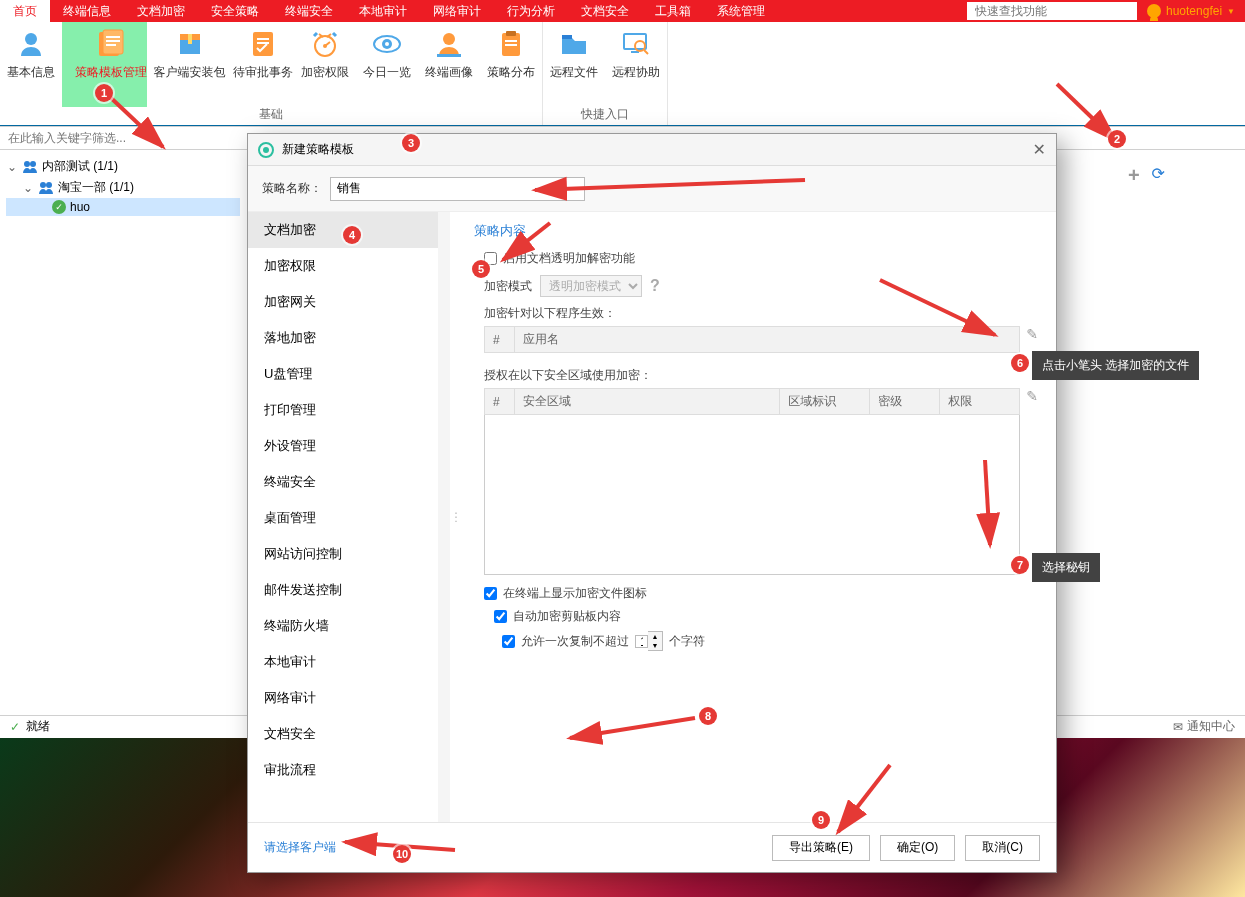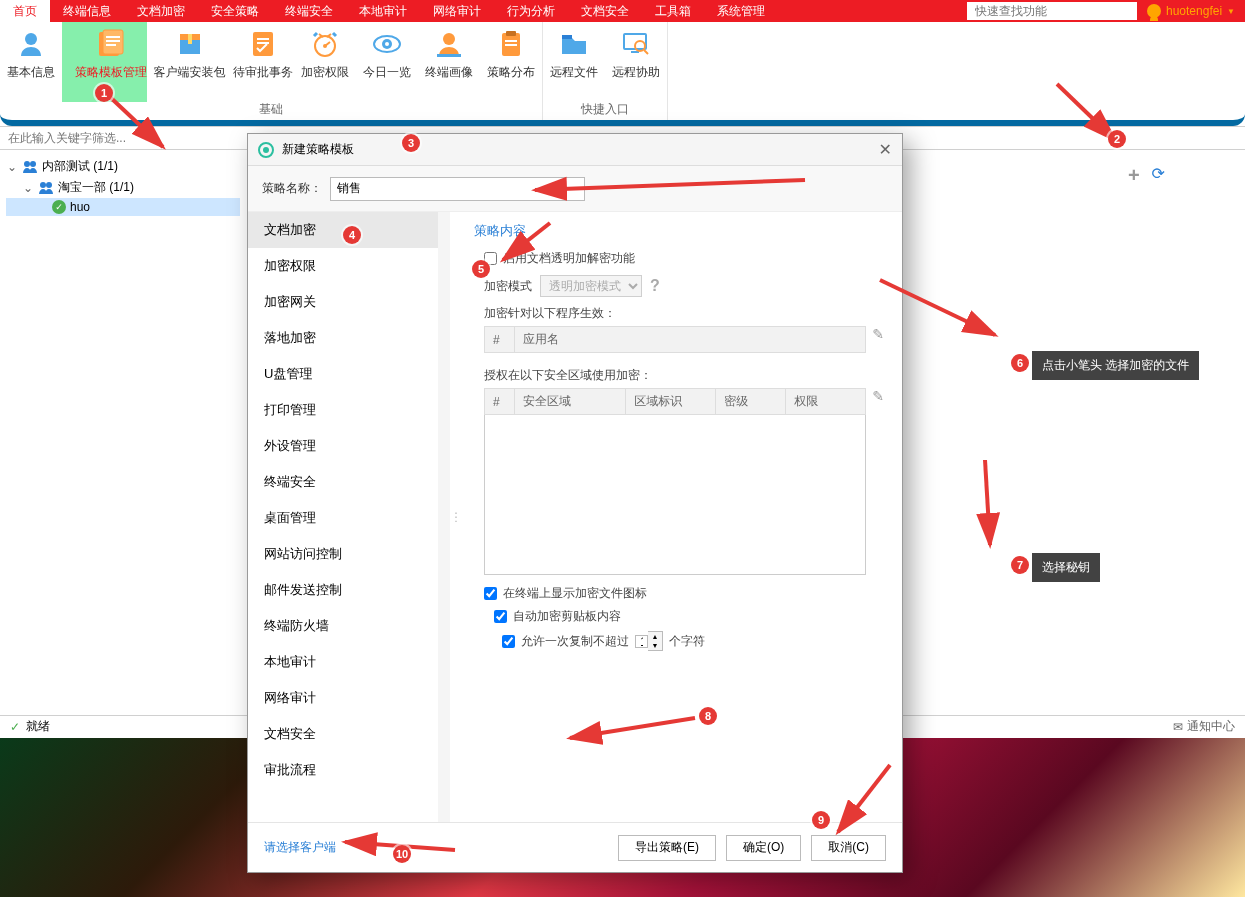--- a/index.html
+++ b/index.html
@@ -6,21 +6,21 @@
 body{width:1245px;height:897px;overflow:hidden;background:#fff;font-size:12px;position:relative;}
 .topbar{background:#ed1c24;height:22px;display:flex;align-items:center;color:#fff;}
 .topbar .menu{display:flex;height:100%;}
 .topbar .menu .mi{padding:0 13px;line-height:22px;cursor:pointer;}
 .topbar .menu .mi.act{background:#fff;color:#ed1c24;}
 .topbar .search{margin-left:auto;}
 .topbar .search input{height:18px;width:170px;border:none;padding:0 8px;font-size:12px;}
 .topbar .user{display:flex;align-items:center;padding:0 10px;color:#ffa500;gap:5px;}
 .usericon{width:14px;height:14px;background:#ffa500;border-radius:50%;position:relative;}
 .usericon:after{content:"";position:absolute;width:8px;height:5px;background:#ffa500;border-radius:4px 4px 0 0;bottom:-3px;left:3px;}
-.ribbon{height:104px;border-bottom:6px solid #0369a1;display:flex;position:relative;border-radius:12px;}
+.ribbon{height:104px;border-bottom:1px solid #0369a1;display:flex;position:relative;}
 .ribbon .grp{display:flex;border-right:1px solid #e5e5e5;position:relative;padding-bottom:18px;}
 .ribbon .grp .glabel{position:absolute;bottom:2px;left:0;right:0;text-align:center;color:#666;font-size:12px;}
 .ribbon .tool{width:62px;display:flex;flex-direction:column;align-items:center;justify-content:flex-start;padding-top:6px;cursor:pointer;}
 .ribbon .tool.wide{width:85px;}
 .ribbon .tool.sel{background:#86efac;padding-left:13px;}
 .ribbon .tool .ic{width:32px;height:32px;margin-bottom:4px;display:flex;align-items:center;justify-content:center;}
 .ribbon .tool .lb{font-size:12px;color:#333;text-align:center;}
 .ribbon .tool.sel .lb{color:#ed1c24;}
 .filterbox{height:24px;border:1px solid #d0d0d0;border-left:none;border-right:none;}
 .filterbox input{width:240px;height:22px;border:none;padding:0 8px;font-size:12px;color:#888;}
@@ -33,21 +33,21 @@
 .tree .sel{background:#cde6ff;}
 .right{flex:1;position:relative;}
 .addrefresh{position:absolute;right:80px;top:14px;display:flex;gap:12px;}
 .addicon{font-size:20px;color:#999;cursor:pointer;font-weight:bold;}
 .reficon{font-size:16px;color:#2b80d6;cursor:pointer;}
 .status{position:absolute;left:0;top:715px;width:100%;height:22px;border-top:1px solid #d0d0d0;display:flex;align-items:center;padding:0 10px;}
 .status .ok{color:#4caf50;margin-right:6px;}
 .status .notif{margin-left:auto;display:flex;align-items:center;gap:4px;color:#666;}
 .bgphoto{position:absolute;left:0;top:738px;width:1245px;height:160px;background:linear-gradient(135deg,#0a3a1a 0%,#2d1a0a 20%,#e63946 45%,#a8123a 60%,#5a0820 80%,#ffe8a0 100%);}
 
-.dlg{position:absolute;left:247px;top:133px;width:656px;height:740px;background:#fff;border:1px solid #999;box-shadow:8px 8px 24px rgba(0,0,0,.35);display:flex;flex-direction:column;z-index:50;justify-content:center;}
+.dlg{position:absolute;left:247px;top:133px;width:810px;height:740px;background:#fff;border:1px solid #999;box-shadow:8px 8px 24px rgba(0,0,0,.35);display:flex;flex-direction:column;z-index:50;justify-content:center;}
 .dlg .titlebar{height:32px;background:#f5f5f5;display:flex;align-items:center;padding:0 10px;border-bottom:1px solid #ddd;}
 .dlg .titlebar .dico{width:16px;height:16px;border-radius:50%;border:2px solid #2bbfa0;margin-right:8px;position:relative;}
 .dlg .titlebar .dico:after{content:"";position:absolute;width:6px;height:6px;border-radius:50%;background:#2bbfa0;top:3px;left:3px;}
 .dlg .titlebar .close{margin-left:auto;font-size:16px;color:#666;cursor:pointer;}
 .dlg .namebar{height:46px;background:#f8f8f8;display:flex;align-items:center;padding:0 14px;border-bottom:1px solid #eee;}
 .dlg .namebar label{color:#333;margin-right:8px;}
 .dlg .namebar input{width:255px;height:24px;border:1px solid #bbb;padding:0 6px;font-size:12px;}
 .dlg .body{flex:1;display:flex;overflow:hidden;}
 .dlg .catlist{width:190px;background:#fff;overflow-y:auto;position:relative;}
 .dlg .catlist .cat{padding:9px 16px;cursor:pointer;font-size:13px;}

